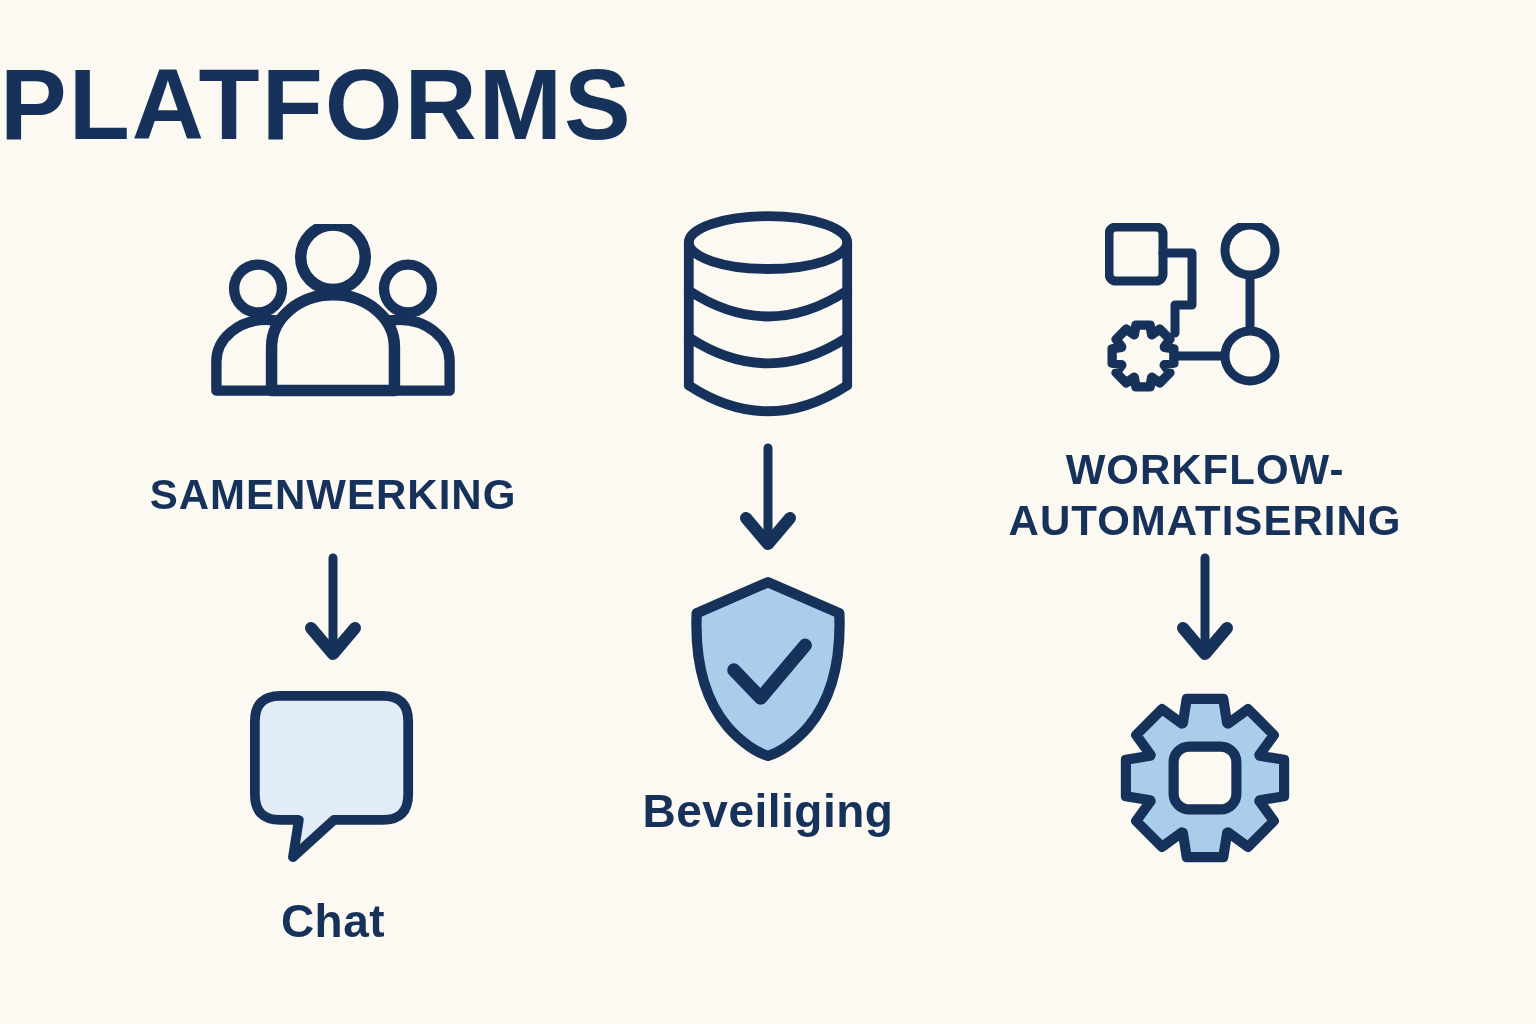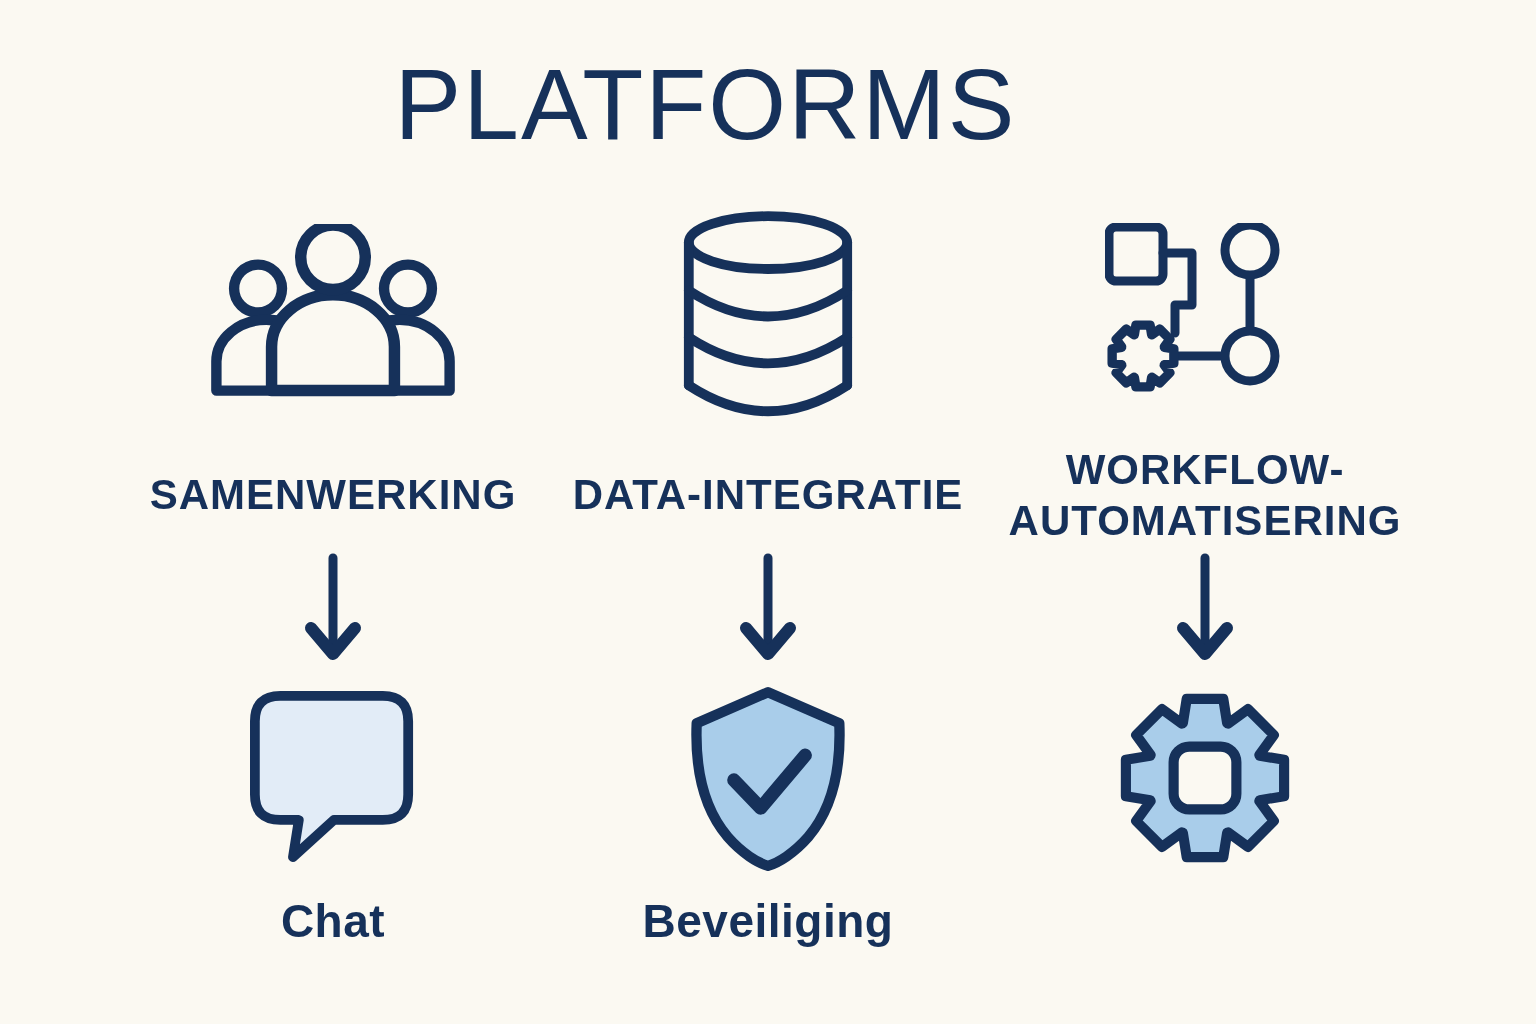--- a/index.html
+++ b/index.html
@@ -4,21 +4,21 @@
 <style>
   html,body{margin:0;padding:0;}
   .canvas{
     position:relative;width:1536px;height:1024px;overflow:hidden;
     background:#FBF9F2;
     font-family:"Liberation Sans", sans-serif;
     color:#16315A;
   }
   .title{
     position:absolute;top:44px;left:0;width:1411px;
-    text-align:center;font-size:100px;font-weight:normal;
+    text-align:left;font-size:100px;font-weight:bold;
     letter-spacing:2px;line-height:120px;
   }
   .column{position:absolute;top:185px;display:flex;flex-direction:column;align-items:center;}
   .col-1{left:108px;width:450px;}
   .col-2{left:533px;width:470px;}
   .col-3{left:970px;width:470px;}
   .icon-box{height:255px;display:flex;align-items:center;justify-content:center;}
   .label-box{
     height:110px;display:flex;align-items:center;justify-content:center;
     text-align:center;font-size:42px;font-weight:bold;letter-spacing:1px;
@@ -73,21 +73,20 @@
     <div class="icon-box">
       <svg width="176" height="208" viewBox="0 0 180 212">
         <ellipse class="stroke" cx="90" cy="34" rx="81" ry="27" stroke-width="10"></ellipse>
         <path class="stroke" d="M 9 34 V 180" stroke-width="10"></path>
         <path class="stroke" d="M 171 34 V 180" stroke-width="10"></path>
         <path class="stroke" d="M 9 83 Q 90 136 171 83" stroke-width="10"></path>
         <path class="stroke" d="M 9 131 Q 90 184 171 131" stroke-width="10"></path>
         <path class="stroke" d="M 9 180 Q 90 233 171 180" stroke-width="10"></path>
       </svg>
     </div>
-    <div class="label-box">DATA-INTEGRATIE</div>
     <div class="arrow-box">
       <svg width="64" height="122" viewBox="0 0 64 122">
         <path class="stroke" d="M 32 6 V 96" stroke-width="9"></path>
         <path class="stroke" d="M 10 76 L 32 102 L 54 76" stroke-width="12"></path>
       </svg>
     </div>
     <div class="result-icon-box">
       <svg width="168" height="186" viewBox="0 0 160 180">
         <path class="stroke fill-blue" d="M 80 7 L 149 37 C 151 85 141 121 119 147 C 105 163 90 172 80 175 C 70 172 55 163 41 147 C 19 121 9 85 11 37 Z" stroke-width="10"></path>
         <path class="stroke" d="M 47 92 L 73 119 L 116 68" stroke-width="13"></path>

